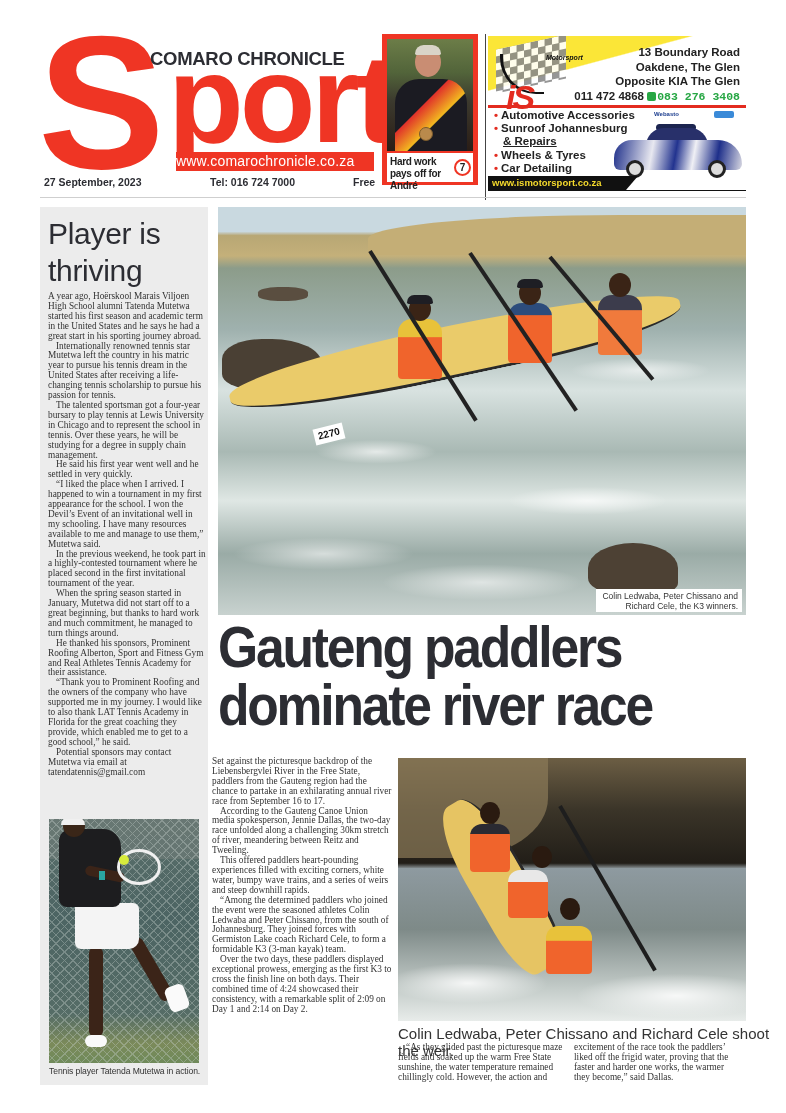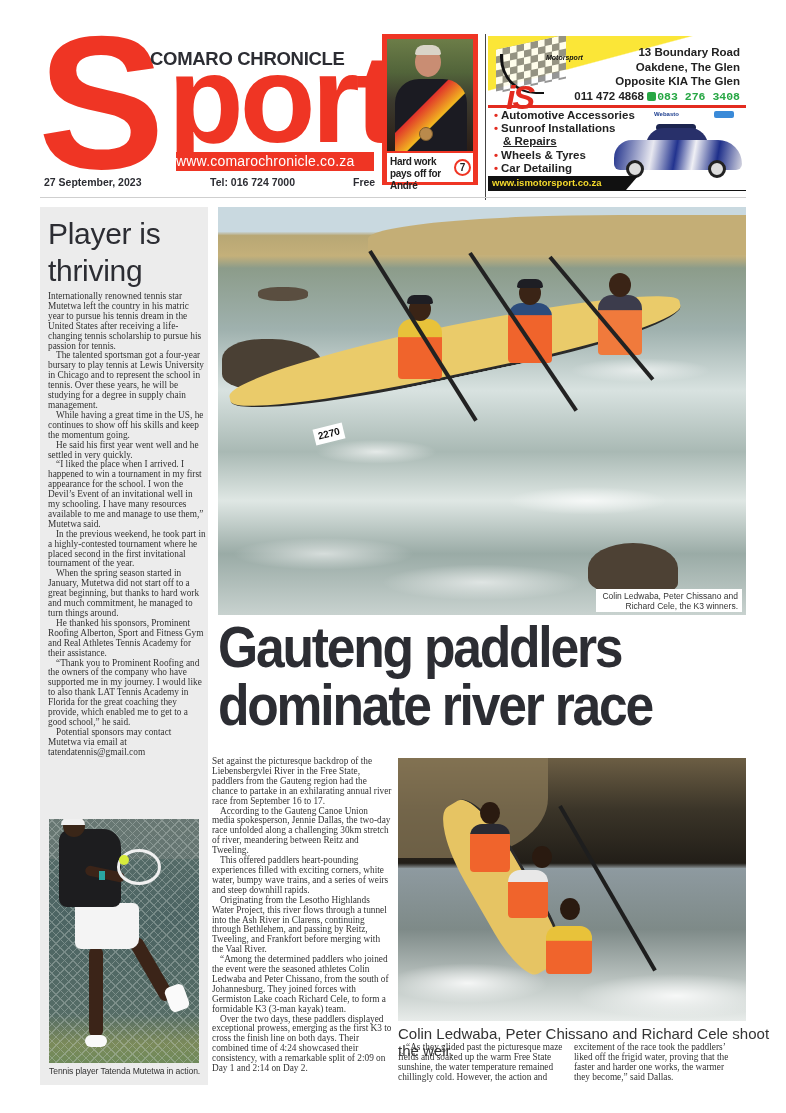--- a/index.html
+++ b/index.html
@@ -209,21 +209,21 @@
       <div>Oakdene, The Glen</div>
       <div>Opposite KIA The Glen</div>
     </div>
     <div class="ad-phones">
       <span>011 472 4868</span>
       <span class="wa-icon"></span><span class="wa">083 276 3408</span>
     </div>
     <div class="ad-redline"></div>
     <ul class="ad-list">
       <li><span class="b">•</span><span>Automotive Accessories</span></li>
-      <li><span class="b">•</span><span>Sunroof Installations</span></li>
+      <li><span class="b">•</span><span>Sunroof Johannesburg</span></li>
       <li class="indent"><span>&amp; Repairs</span></li>
       <li><span class="b">•</span><span>Wheels &amp; Tyres</span></li>
       <li><span class="b">•</span><span>Car Detailing</span></li>
     </ul>
     <div class="ad-webasto">Webasto</div>
     <div class="ad-badge"></div>
     <div class="ad-car">
       <div class="box"></div>
       <div class="roof"></div>
       <div class="body"></div>
@@ -234,23 +234,23 @@
       <span>www.ismotorsport.co.za</span>
     </div>
     <div class="ad-bottomline"></div>
   </div>
   <div class="rule-top"></div>
 </header>
 
 <aside class="sidebar">
   <h2 class="side-title">Player is thriving</h2>
   <div class="side-body">
+    <p>A year ago, Hoërskool Marais Viljoen High School alumni Tatenda Mutetwa started his first season and academic term in the United States and he says he had a great start in his sporting journey abroad.</p>
     <p>Internationally renowned tennis star Mutetwa left the country in his matric year to pursue his tennis dream in the United States after receiving a life-changing tennis scholarship to pursue his passion for tennis.</p>
     <p>The talented sportsman got a four-year bursary to play tennis at Lewis University in Chicago and to represent the school in tennis. Over these years, he will be studying for a degree in supply chain management.</p>
-    <p>While having a great time in the US, he continues to show off his skills and keep the momentum going.</p>
     <p>He said his first year went well and he settled in very quickly.</p>
     <p>“I liked the place when I arrived. I happened to win a tournament in my first appearance for the school. I won the Devil’s Event of an invitational well in my schooling. I have many resources available to me and manage to use them,” Mutetwa said.</p>
     <p>In the previous weekend, he took part in a highly-contested tournament where he placed second in the first invitational tournament of the year.</p>
     <p>When the spring season started in January, Mutetwa did not start off to a great beginning, but thanks to hard work and much commitment, he managed to turn things around.</p>
     <p>He thanked his sponsors, Prominent Roofing Alberton, Sport and Fitness Gym and Real Athletes Tennis Academy for their assistance.</p>
     <p>“Thank you to Prominent Roofing and the owners of the company who have supported me in my journey. I would like to also thank LAT Tennis Academy in Florida for the great coaching they provide, which enabled me to get to a good school,” he said.</p>
     <p>Potential sponsors may contact Mutetwa via email at tatendatennis@gmail.com</p>
   </div>
   <div class="tennis-photo">
     <div class="top-band"></div>
@@ -297,21 +297,20 @@
 
 <h1 class="headline">
   <div>Gauteng paddlers</div>
   <div>dominate river race</div>
 </h1>
 
 <div class="main-body">
   <p>Set against the picturesque backdrop of the Liebensbergvlei River in the Free State, paddlers from the Gauteng region had the chance to partake in an exhilarating annual river race from September 16 to 17.</p>
   <p>According to the Gauteng Canoe Union media spokesperson, Jennie Dallas, the two-day race unfolded along a challenging 30km stretch of river, meandering between Reitz and Tweeling.</p>
   <p>This offered paddlers heart-pounding experiences filled with exciting corners, white water, bumpy wave trains, and a series of weirs and steep downhill rapids.</p>
-  <p>Originating from the Lesotho Highlands Water Project, this river flows through a tunnel into the Ash River in Clarens, continuing through Bethlehem, and passing by Reitz, Tweeling, and Frankfort before merging with the Vaal River.</p>
   <p>“Among the determined paddlers who joined the event were the seasoned athletes Colin Ledwaba and Peter Chissano, from the south of Johannesburg. They joined forces with Germiston Lake coach Richard Cele, to form a formidable K3 (3-man kayak) team.</p>
   <p>Over the two days, these paddlers displayed exceptional prowess, emerging as the first K3 to cross the finish line on both days. Their combined time of 4:24 showcased their consistency, with a remarkable split of 2:09 on Day 1 and 2:14 on Day 2.</p>
 </div>
 
 <figure class="weir-photo">
   <div class="brush"></div>
   <div class="water"></div>
   <div class="kayak"></div>
   <div class="q q1"></div>
   <div class="q q2"></div>

